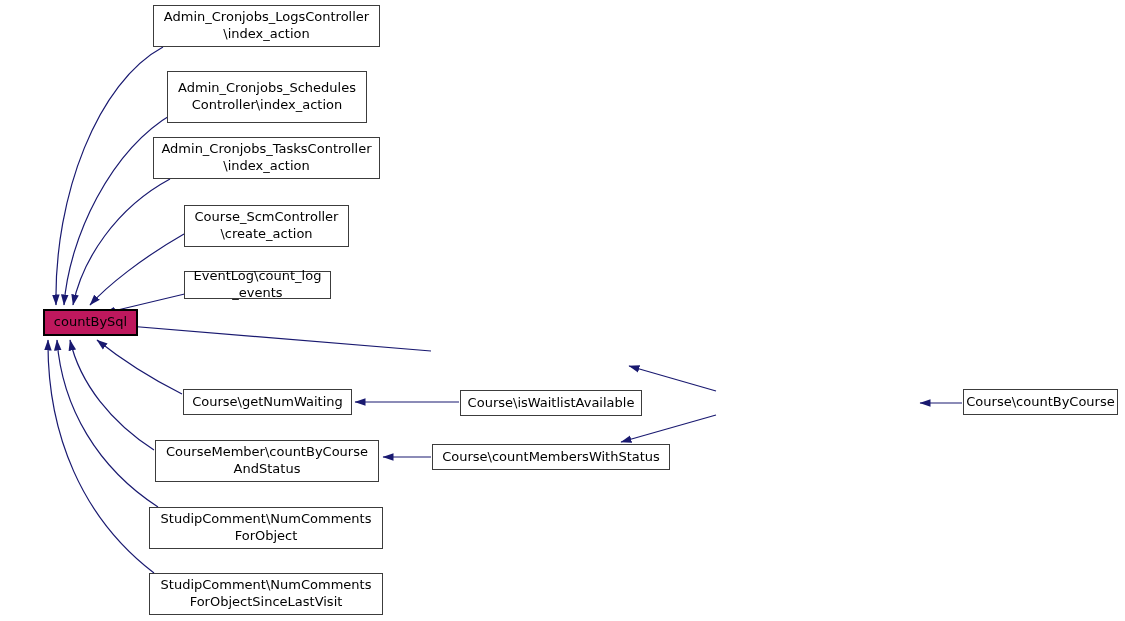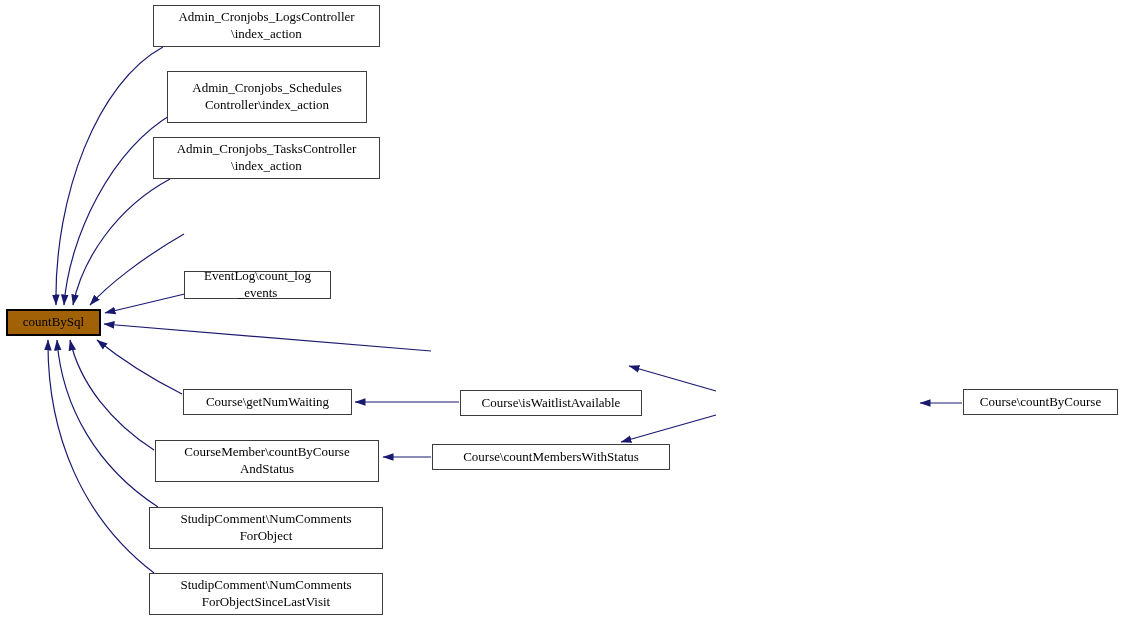--- a/index.html
+++ b/index.html
@@ -19,26 +19,26 @@
     color:#000000;
     font-size:13px;
     line-height:1.28;
     display:flex;
     align-items:center;
     justify-content:center;
     text-align:center;
     white-space:pre-line;
     padding:1px 20px;
     cursor:pointer;
-    font-family:Liberation Serif, serif;
   }
   .node.current{
-    background:#a16207;
+    background:#be185d;
     border:2px solid #000000;
     cursor:default;
+    margin-left:37px;
   }
 </style>
 </head>
 <body>
 
 <div class="canvas">
 
   <svg class="edges" width="1125" height="621" viewBox="0 0 1125 621" xmlns="http://www.w3.org/2000/svg">
     <defs>
       <marker id="arrow" viewBox="0 0 12 10" refX="10.5" refY="5" markerWidth="12" markerHeight="10" orient="auto" markerUnits="userSpaceOnUse">
@@ -66,20 +66,22 @@
 
   <div class="node" style="left:153px;top:5px;width:227px;height:42px">Admin_Cronjobs_LogsController
 \index_action</div>
 
   <div class="node" style="left:167px;top:71px;width:200px;height:52px">Admin_Cronjobs_Schedules
 Controller\index_action</div>
 
   <div class="node" style="left:153px;top:137px;width:227px;height:42px">Admin_Cronjobs_TasksController
 \index_action</div>
 
+  <div class="node" style="left:184px;top:205px;width:165px;height:42px">Course_ScmController
+\create_action</div>
 
   <div class="node" style="left:184px;top:271px;width:147px;height:28px">EventLog\count_log
 _events</div>
 
   <div class="node current" style="left:6px;top:309px;width:95px;height:27px">countBySql</div>
 
 
   <div class="node" style="left:183px;top:389px;width:169px;height:26px">Course\getNumWaiting</div>
 
   <div class="node" style="left:460px;top:390px;width:182px;height:26px">Course\isWaitlistAvailable</div>

